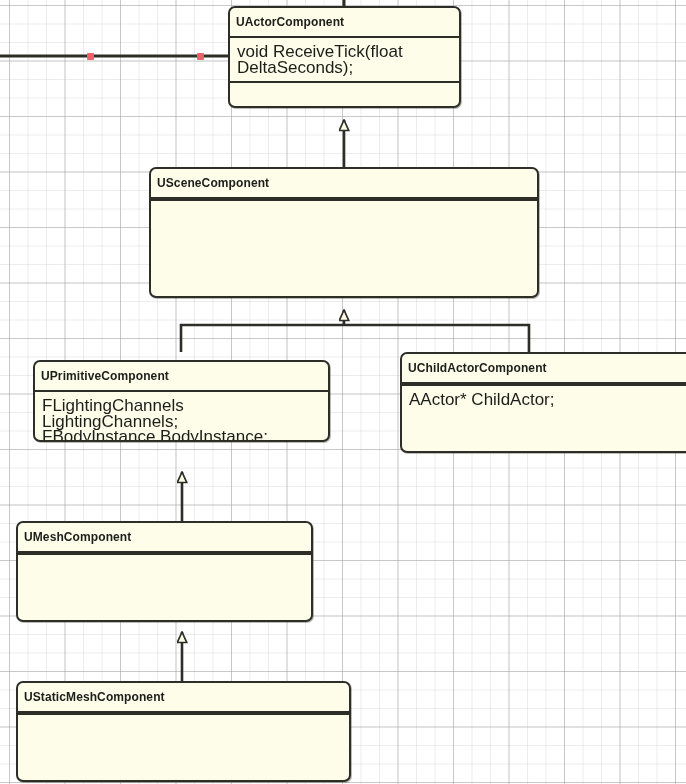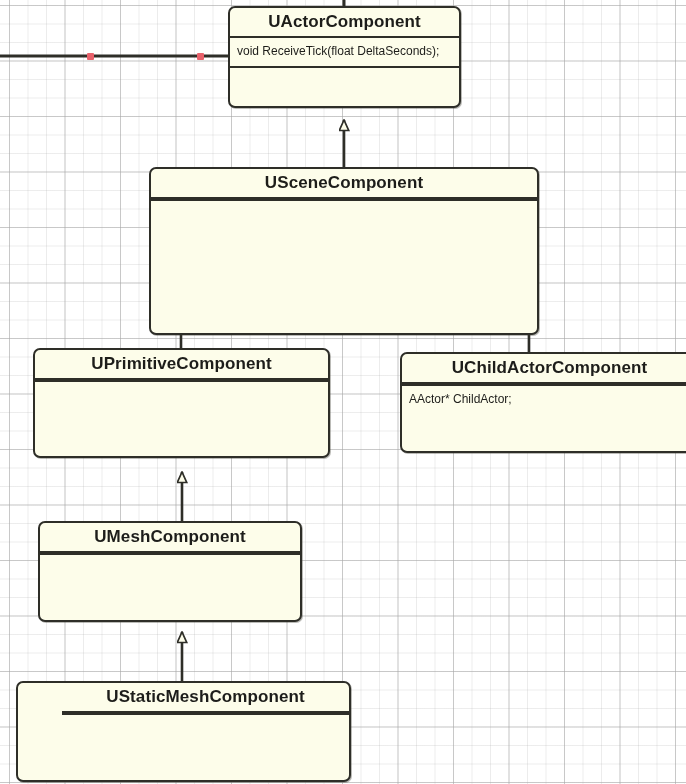--- a/index.html
+++ b/index.html
@@ -42,36 +42,36 @@
     position: absolute;
     box-sizing: border-box;
     background: #fdfdea;
     border: 2px solid #2e2e28;
     border-radius: 7px;
     box-shadow: 1px 1px 0 rgba(60,60,50,0.35);
     overflow: hidden;
     color: #1d1d1a;
   }
   .uml-title {
-    text-align: center;
-    font-size: 17px;
+    text-align: left;
+    font-size: 12px;
     font-weight: bold;
     letter-spacing: 0.1px;
     padding: 7px 6px 7px 6px;
     line-height: 14px;
   }
   .uml-sep {
     border-top: 2px solid #2e2e28;
     height: 0;
     font-size: 0;
     line-height: 0;
   }
   .uml-compartment {
     padding: 6px 7px 6px 7px;
-    font-size: 12px;
+    font-size: 17px;
     line-height: 15.5px;
     white-space: pre-line;
     min-height: 10px;
   }
   .uml-compartment.empty {
     padding: 0;
     min-height: 28px;
   }
   .pad-left-1 { }
 
@@ -115,48 +115,50 @@
   <div class="red-dot" style="left:87px; top:53px;"></div>
   <div class="red-dot" style="left:197px; top:53px;"></div>
 
   <div class="uml-class" style="left:228px; top:6px; width:233px; height:102px;">
     <div class="uml-title">UActorComponent</div>
     <div class="uml-sep"></div>
     <div class="uml-compartment">void ReceiveTick(float DeltaSeconds);</div>
     <div class="uml-sep"></div>
   </div>
 
-  <div class="uml-class" style="left:149px; top:167px; width:390px; height:168px;">
+  <div class="uml-class" style="left:149px; top:167px; width:390px; height:131px;">
     <div class="uml-title">USceneComponent</div>
     <div class="uml-sep"></div>
     <div class="uml-sep"></div>
     <div class="uml-compartment empty"></div>
   </div>
 
-  <div class="uml-class" style="left:33px; top:348px; width:297px; height:110px;">
+  <div class="uml-class" style="left:33px; top:360px; width:297px; height:82px;">
     <div class="uml-title">UPrimitiveComponent</div>
     <div class="uml-sep"></div>
+    <div class="uml-compartment">FLightingChannels LightingChannels;
+FBodyInstance BodyInstance;</div>
     <div class="uml-sep"></div>
     <div class="uml-compartment empty"></div>
   </div>
 
   <div class="uml-class" style="left:380px; top:352px; width:299px; height:101px;margin-left:20px;">
     <div class="uml-title">UChildActorComponent</div>
     <div class="uml-sep"></div>
     <div class="uml-sep"></div>
     <div class="uml-compartment pad-left-1">AActor*  ChildActor;</div>
   </div>
 
-  <div class="uml-class" style="left:38px; top:521px; width:264px; height:101px;">
+  <div class="uml-class" style="left:16px; top:521px; width:297px; height:101px;">
     <div class="uml-title">UMeshComponent</div>
     <div class="uml-sep"></div>
     <div class="uml-sep"></div>
     <div class="uml-compartment empty"></div>
   </div>
 
-  <div class="uml-class" style="left:16px; top:681px; width:335px; height:101px;padding-left:44px;">
+  <div class="uml-class" style="left:16px; top:681px; width:335px; height:101px;">
     <div class="uml-title">UStaticMeshComponent</div>
     <div class="uml-sep"></div>
     <div class="uml-sep"></div>
     <div class="uml-compartment empty"></div>
   </div>
 
 </div>
 
 </body></html>

